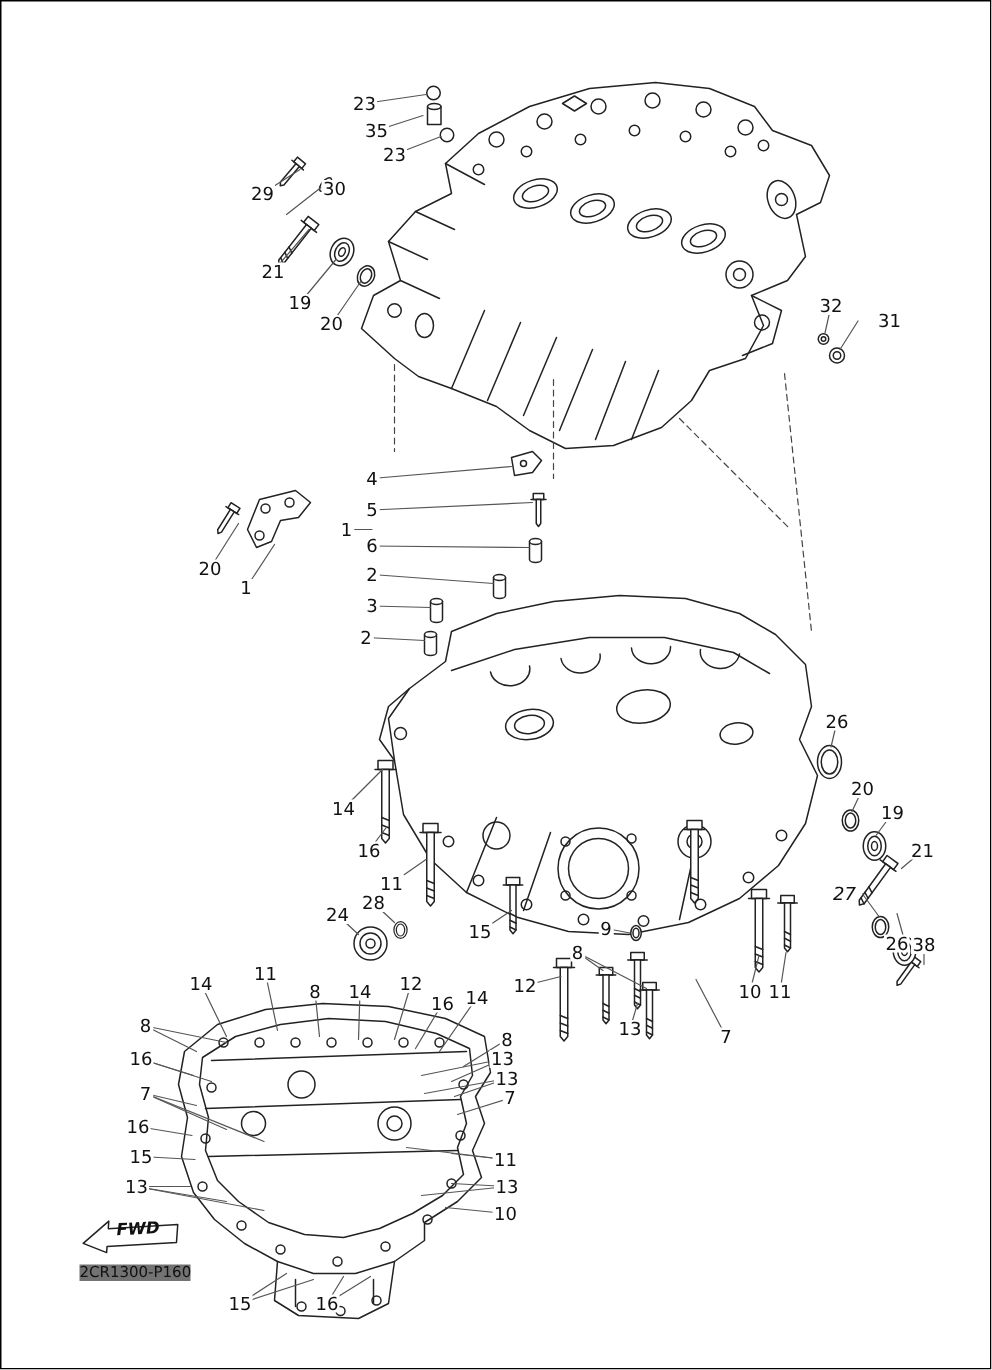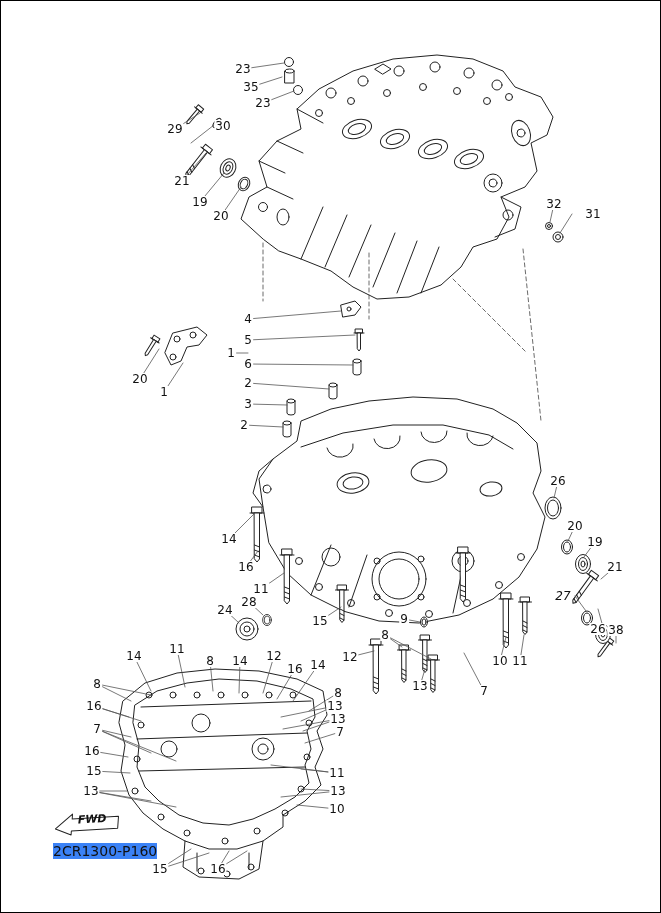--- a/index.html
+++ b/index.html
@@ -14,21 +14,21 @@
   }
   svg.draw .wf{fill:#fff;}
   svg.draw .leader{stroke:#555;stroke-width:.8;}
   svg.draw .dash{stroke-dasharray:4 3;stroke-width:.8;stroke:#444;}
   .callout{
     position:absolute;transform:translate(-50%,-50%);
     font-size:12px;line-height:1;background:#fff;padding:0 1px;z-index:3;
     letter-spacing:0;
   }
   .code{
-    position:absolute;left:52px;top:842px;font-size:14px;z-index:3;background:#3b82f6;
+    position:absolute;left:52px;top:842px;font-size:10px;z-index:3;background:#737373;
   }
   .fwdtext{font-size:11px;font-style:italic;font-weight:bold;fill:#111;stroke:none;}
 </style>
 </head>
 <body>
 
 <div class="stage">
 
   <svg class="draw" viewBox="0 0 661 913">
     <defs>

